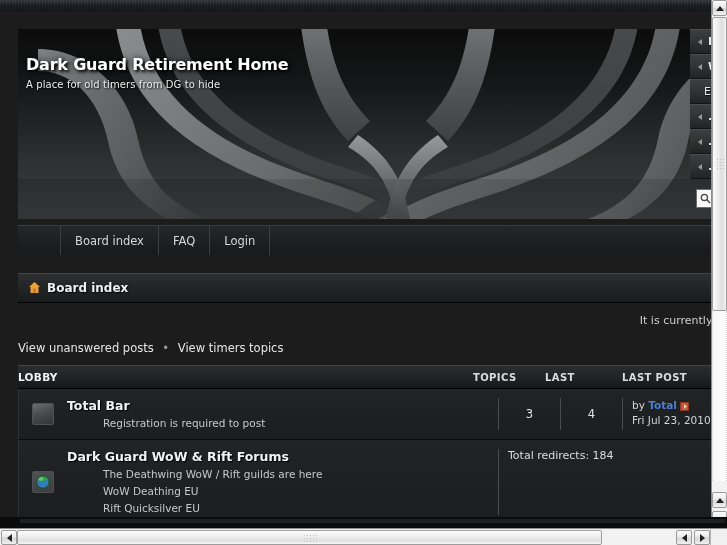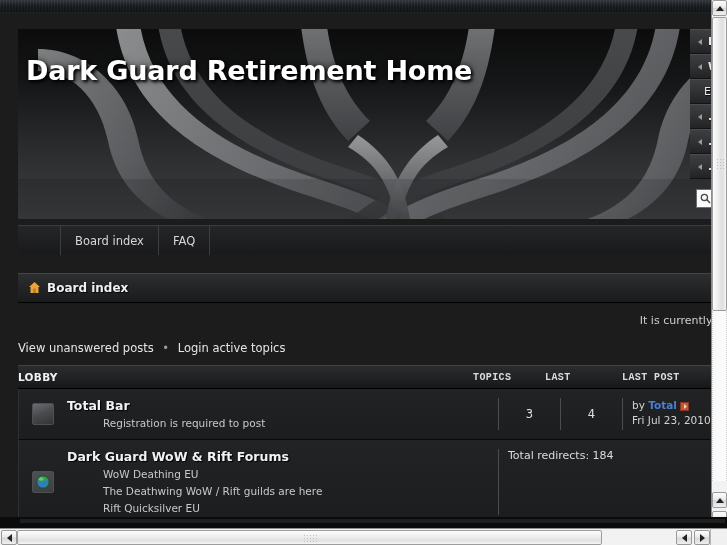--- a/index.html
+++ b/index.html
@@ -104,21 +104,21 @@
 
   
   #banner {
     position: relative; width: 760px; height: 190px; overflow: hidden;
     background: linear-gradient(180deg, #0d0d0d 0%, #151515 28%, #2a2c2e 62%, #3a3c3f 92%, #313335 100%);
   }
   #banner .art { position: absolute; inset: 0; overflow: hidden; }
   #banner .art svg { position: absolute; left: 0; top: 0; }
   #banner-text { position: absolute; left: 8px; top: 26px; z-index: 4; }
   #site-title {
-    color: #fff; font-size: 27px; font-weight: bold; letter-spacing: -0.2px;
+    color: #fff; font-size: 16px; font-weight: bold; letter-spacing: -0.2px;
     text-shadow: 2px 2px 3px rgba(0,0,0,.95), 0 0 6px rgba(0,0,0,.8);
   }
   #site-desc {
     color: #eaeaea; font-size: 10px; margin-top: 5px; letter-spacing: .1px;
     text-shadow: 1px 1px 2px rgba(0,0,0,.95);
   }
 
   
   #rail { position: absolute; right: 0; top: 0; width: 88px; height: 190px; z-index: 5; }
   .rail-item {
@@ -191,21 +191,21 @@
   #forum-head {
     width: 760px; height: 24px; display: flex; align-items: center;
     background: linear-gradient(180deg, #2a2c2e 0%, #202224 55%, #161718 100%);
     border-top: 1px solid #404244; border-bottom: 1px solid #000;
     position: relative;
   }
   #forum-head .cat {
     color: #f2f2f2; font-size: 10.5px; font-weight: bold; letter-spacing: .3px;
   }
   #forum-head .col {
-    position: absolute; color: #dcdcdc; font-size: 10px; font-weight: bold; letter-spacing: .4px; font-family: Liberation Mono, monospace;
+    position: absolute; color: #dcdcdc; font-size: 10px; font-weight: bold; letter-spacing: .4px;
   }
   #forum-head .c-topics { left: 455px; }
   #forum-head .c-posts  { left: 527px; }
   #forum-head .c-last   { left: 604px; }
 
   .forum-row {
     width: 760px; position: relative; display: flex;
     background: linear-gradient(180deg, #212325 0%, #1b1d1f 100%);
     border-bottom: 1px solid #0a0a0a;
     border-left: 1px solid #2e3032; border-right: 1px solid #2e3032;
@@ -303,20 +303,21 @@
                 <path d="M430 118 C400 135, 388 158, 382 190 L368 190 C374 152, 390 126, 420 106 Z" fill="url(#mtl)" opacity="0.9"></path>
               </g>
 
               <rect width="760" height="190" fill="url(#bgG)" opacity="0.18"></rect>
               <rect y="150" width="760" height="40" fill="#000" opacity="0.12"></rect>
             </svg>
           </div>
 
           <div id="banner-text">
             <div id="site-title">Dark Guard Retirement Home</div>
+            <div id="site-desc">A place for old timers from DG to hide</div>
           </div>
 
           <div id="rail">
             <div class="rail-item">
               <span class="chev"></span>
               <span>Rift</span>
             </div>
             <div class="rail-item">
               <span class="chev"></span>
               <span>WoW</span>
@@ -349,20 +350,23 @@
           </div>
         </div>
 
         <div id="navbar">
           <div class="tab spacer"></div>
           <div class="tab">
             <span>Board index</span>
           </div>
           <div class="tab">
             <span>FAQ</span>
+          </div>
+          <div class="tab">
+            <span>Login</span>
           </div>
           <div class="tab tail"></div>
         </div>
 
         <div id="crumbbar">
           <span>
             <svg width="13" height="13" viewBox="0 0 13 13">
               <polygon points="6.5,1 12,6 10.5,6 10.5,12 2.5,12 2.5,6 1,6" fill="#e8a33d"></polygon>
               <rect x="5" y="7.5" width="3" height="4.5" fill="#c47f22"></rect>
             </svg>
@@ -370,21 +374,21 @@
           <span class="label">Board index</span>
         </div>
 
         <div id="timeline">
           <span>It is currently Sun Jun 0</span>
         </div>
 
         <div id="quicklinks">
           <a href="#">View unanswered posts</a>
           <span class="dot">•</span>
-          <a href="#">Login active topics</a>
+          <a href="#">View timers topics</a>
         </div>
 
         <div id="forum-head">
           <span class="cat">LOBBY</span>
           <span class="col c-topics">TOPICS</span>
           <span class="col c-posts">LAST</span>
           <span class="col c-last">LAST POST</span>
         </div>
 
         <div class="forum-row">
@@ -421,22 +425,22 @@
                 <svg width="16" height="16" viewBox="0 0 16 16">
                   <circle cx="8" cy="8" r="6.2" fill="#35a04a"></circle>
                   <path d="M2 7 C5 4.5, 8 9, 11 6 C12.5 4.6, 13.6 6, 14 7.5 C13.6 11.4, 11 14, 8 14 C4.8 14, 2.2 11.4, 2 7 Z" fill="#2f7fb8"></path>
                   <ellipse cx="6" cy="5" rx="2.6" ry="1.7" fill="#6fd07f" opacity="0.85"></ellipse>
                   <circle cx="8" cy="8" r="6.2" fill="none" stroke="#1d4c2a" stroke-width="1"></circle>
                 </svg>
               </div>
             </div>
             <div class="forum-main">
               <div class="forum-title">Dark Guard WoW &amp; Rift Forums</div>
+              <div class="forum-desc">The Deathwing WoW / Rift guilds are here</div>
               <div class="forum-desc">WoW Deathing EU</div>
-              <div class="forum-desc">The Deathwing WoW / Rift guilds are here</div>
               <div class="forum-desc">Rift Quicksilver EU</div>
             </div>
             <div class="cell-redirect">Total redirects: 184</div>
           </div>
         </div>
 
         <div id="footer-links">
           
           
           

